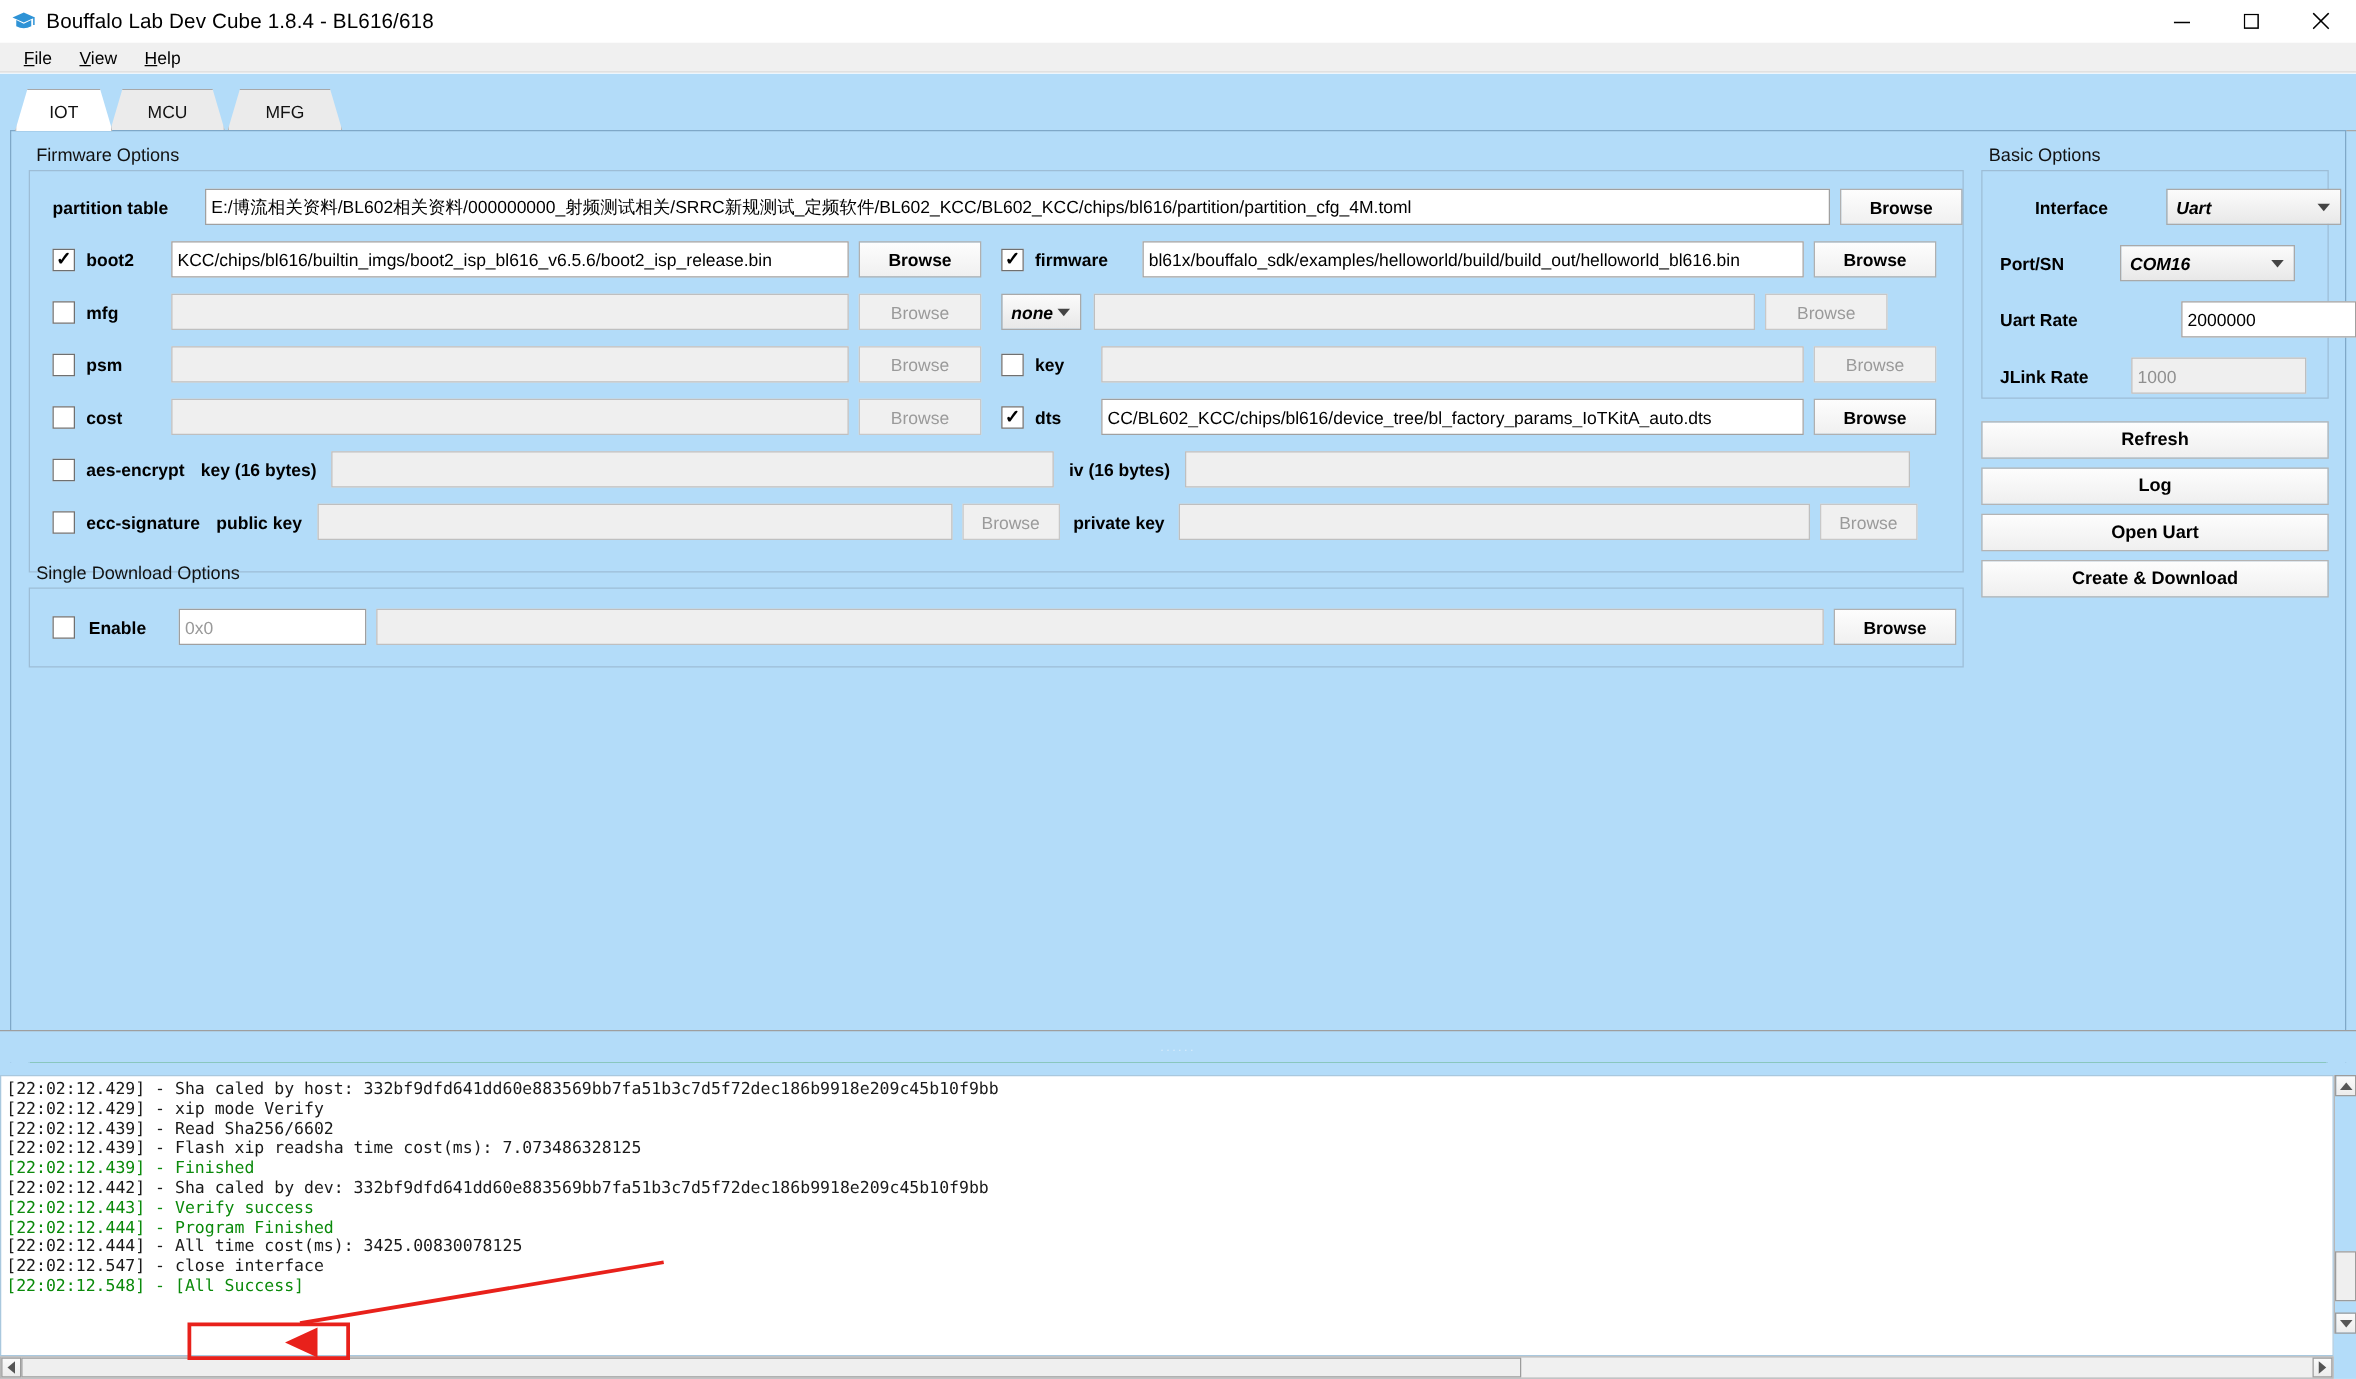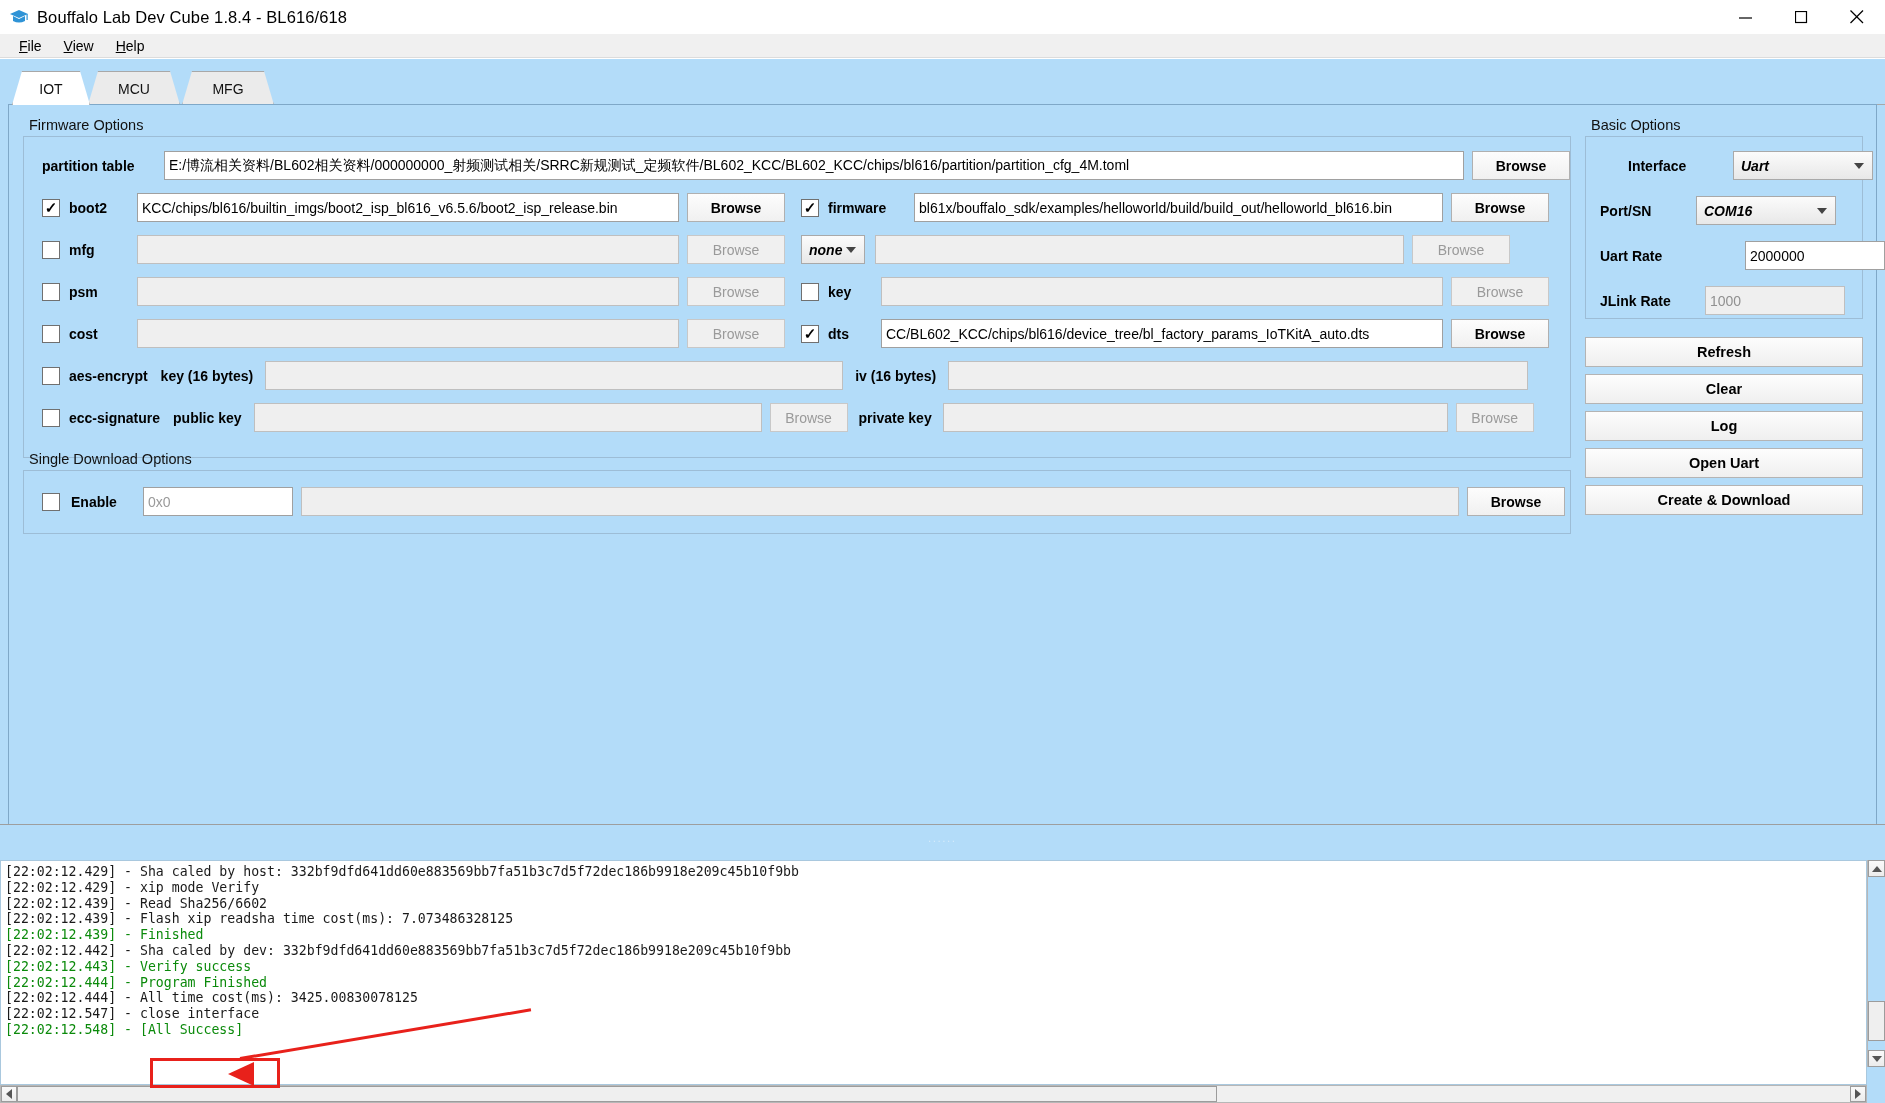--- a/index.html
+++ b/index.html
@@ -358,21 +358,20 @@
         </div>
 
         <div class="row" style="position:absolute; left:14px; top:149px;">
           <div class="lbl" style="width:105px;">JLink Rate</div>
           <input type="text" class="tb disabled" style="width: 140px;" value="1000">
         </div>
       </div>
 
       <div style="margin-top:18px;">
         <div class="bigbtn">Refresh</div>
-        <div class="bigbtn">Clear</div>
         <div class="bigbtn">Log</div>
         <div class="bigbtn">Open Uart</div>
         <div class="bigbtn">Create &amp; Download</div>
       </div>
     </div>
 
     <div class="progress" style="position:absolute; left:14px; right:14px; top:726px;">
       <span>100%</span>
     </div>
 

